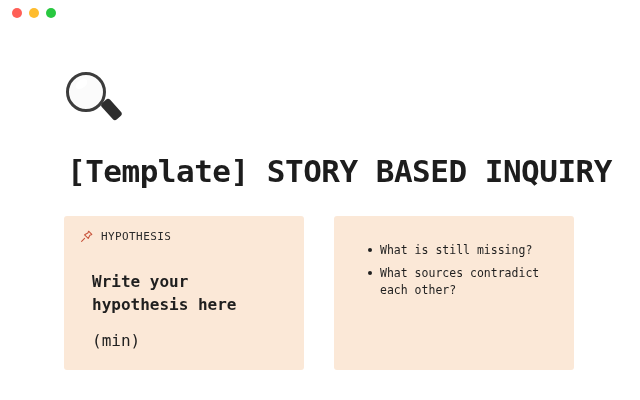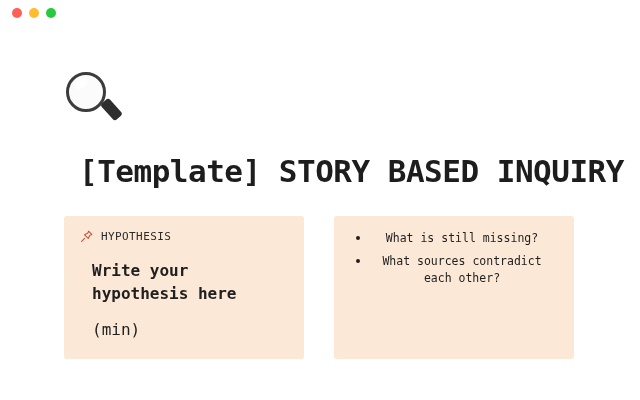--- a/index.html
+++ b/index.html
@@ -92,21 +92,21 @@
     transform-origin: top left;
   }
 
   h1.title {
     font-family: "DejaVu Sans Mono", monospace;
     font-size: 31px;
     line-height: 1.15;
     letter-spacing: -0.5px;
     font-weight: 700;
     color: #1d1d1d;
-    margin: 22px 0 0 15px;
+    margin: 22px 0 0 3px;
     white-space: nowrap;
   }
 
   .columns {
     display: flex;
     gap: 30px;
     margin-top: 26px;
   }
   .card {
     background: #fbe8d7;
@@ -114,21 +114,21 @@
     padding: 14px 18px 18px 16px;
     box-sizing: border-box;
   }
   .card.left { width: 240px; }
   .card.right { width: 240px; }
 
   .card-head {
     display: flex;
     align-items: center;
     gap: 8px;
-    margin-bottom: 16px;
+    margin-bottom: 27px;
   }
   .pin-icon {
     width: 13px;
     height: 13px;
     position: relative;
     flex: 0 0 auto;
   }
   .pin-icon svg { display: block; }
   .card-title {
     font-family: "DejaVu Sans Mono", monospace;
@@ -146,24 +146,23 @@
     line-height: 1.45;
     color: #1f1f1f;
     font-weight: 700;
   }
   .body-line.plain {
     font-weight: 400;
   }
   .spacer { height: 13px; }
 
   ul.bullets {
-    margin: 0;
+    margin: 12px;
     padding-left: 18px;
     list-style: none;
-    text-align: center;
   }
   ul.bullets li {
     position: relative;
     font-family: "DejaVu Sans Mono", monospace;
     font-size: 11.5px;
     line-height: 1.5;
     color: #1f1f1f;
     margin-bottom: 6px;
   }
   ul.bullets li:before {

